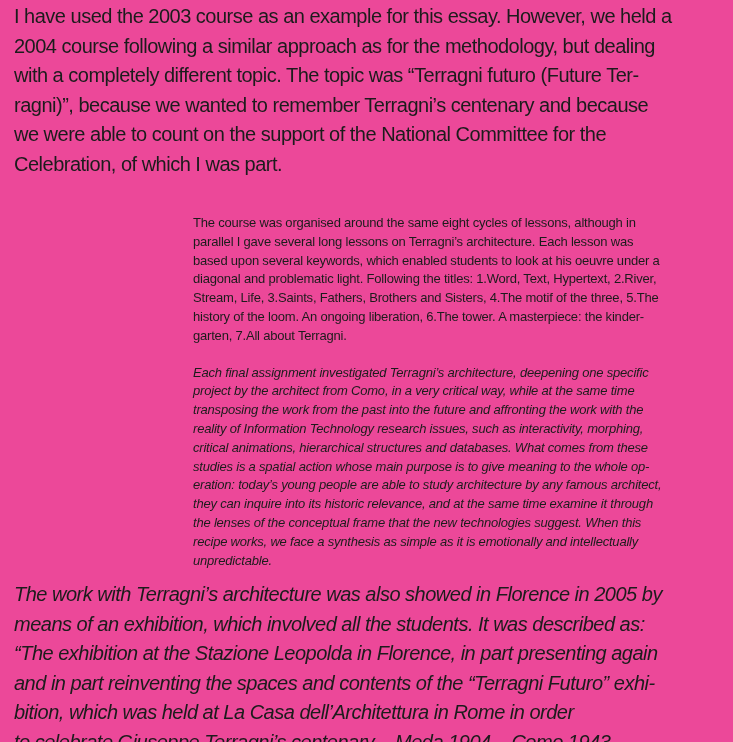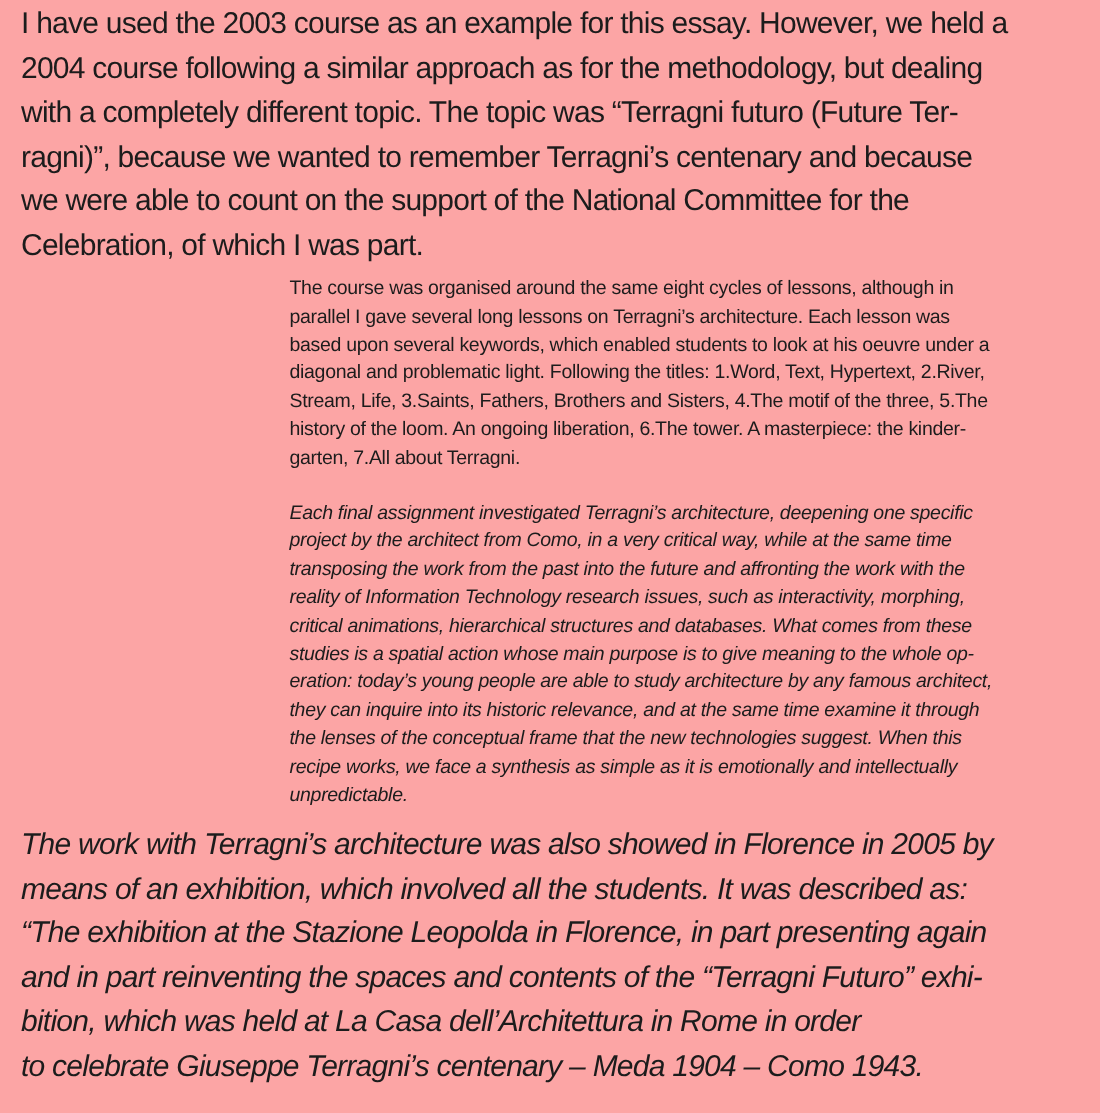--- a/index.html
+++ b/index.html
@@ -4,21 +4,21 @@
 <style>
   html, body {
     margin: 0;
     padding: 0;
     background: #ffffff;
   }
   .page {
     position: relative;
     width: 733px;
     height: 742px;
-    background: #fca5a5;
+    background: #ec4899;
     overflow: hidden;
     box-sizing: border-box;
     padding: 2px 8px 0 14px;
     color: #1c1c1c;
     font-family: "Liberation Sans", "DejaVu Sans", sans-serif;
     font-weight: 300;
   }
   .para {
     white-space: pre-line;
     margin: 0;
@@ -30,21 +30,21 @@
     max-width: 712px;
   }
   .quote-text {
     font-size: 13px;
     line-height: 18.8px;
     letter-spacing: -0.2px;
     margin-left: 179px;
     max-width: 524px;
   }
   .quote-first {
-    margin-top: 4px;
+    margin-top: 35px;
   }
   .quote-second {
     margin-top: 18px;
     font-style: italic;
   }
   .body-last {
     margin-top: 10px;
     font-style: italic;
   }
 </style>

